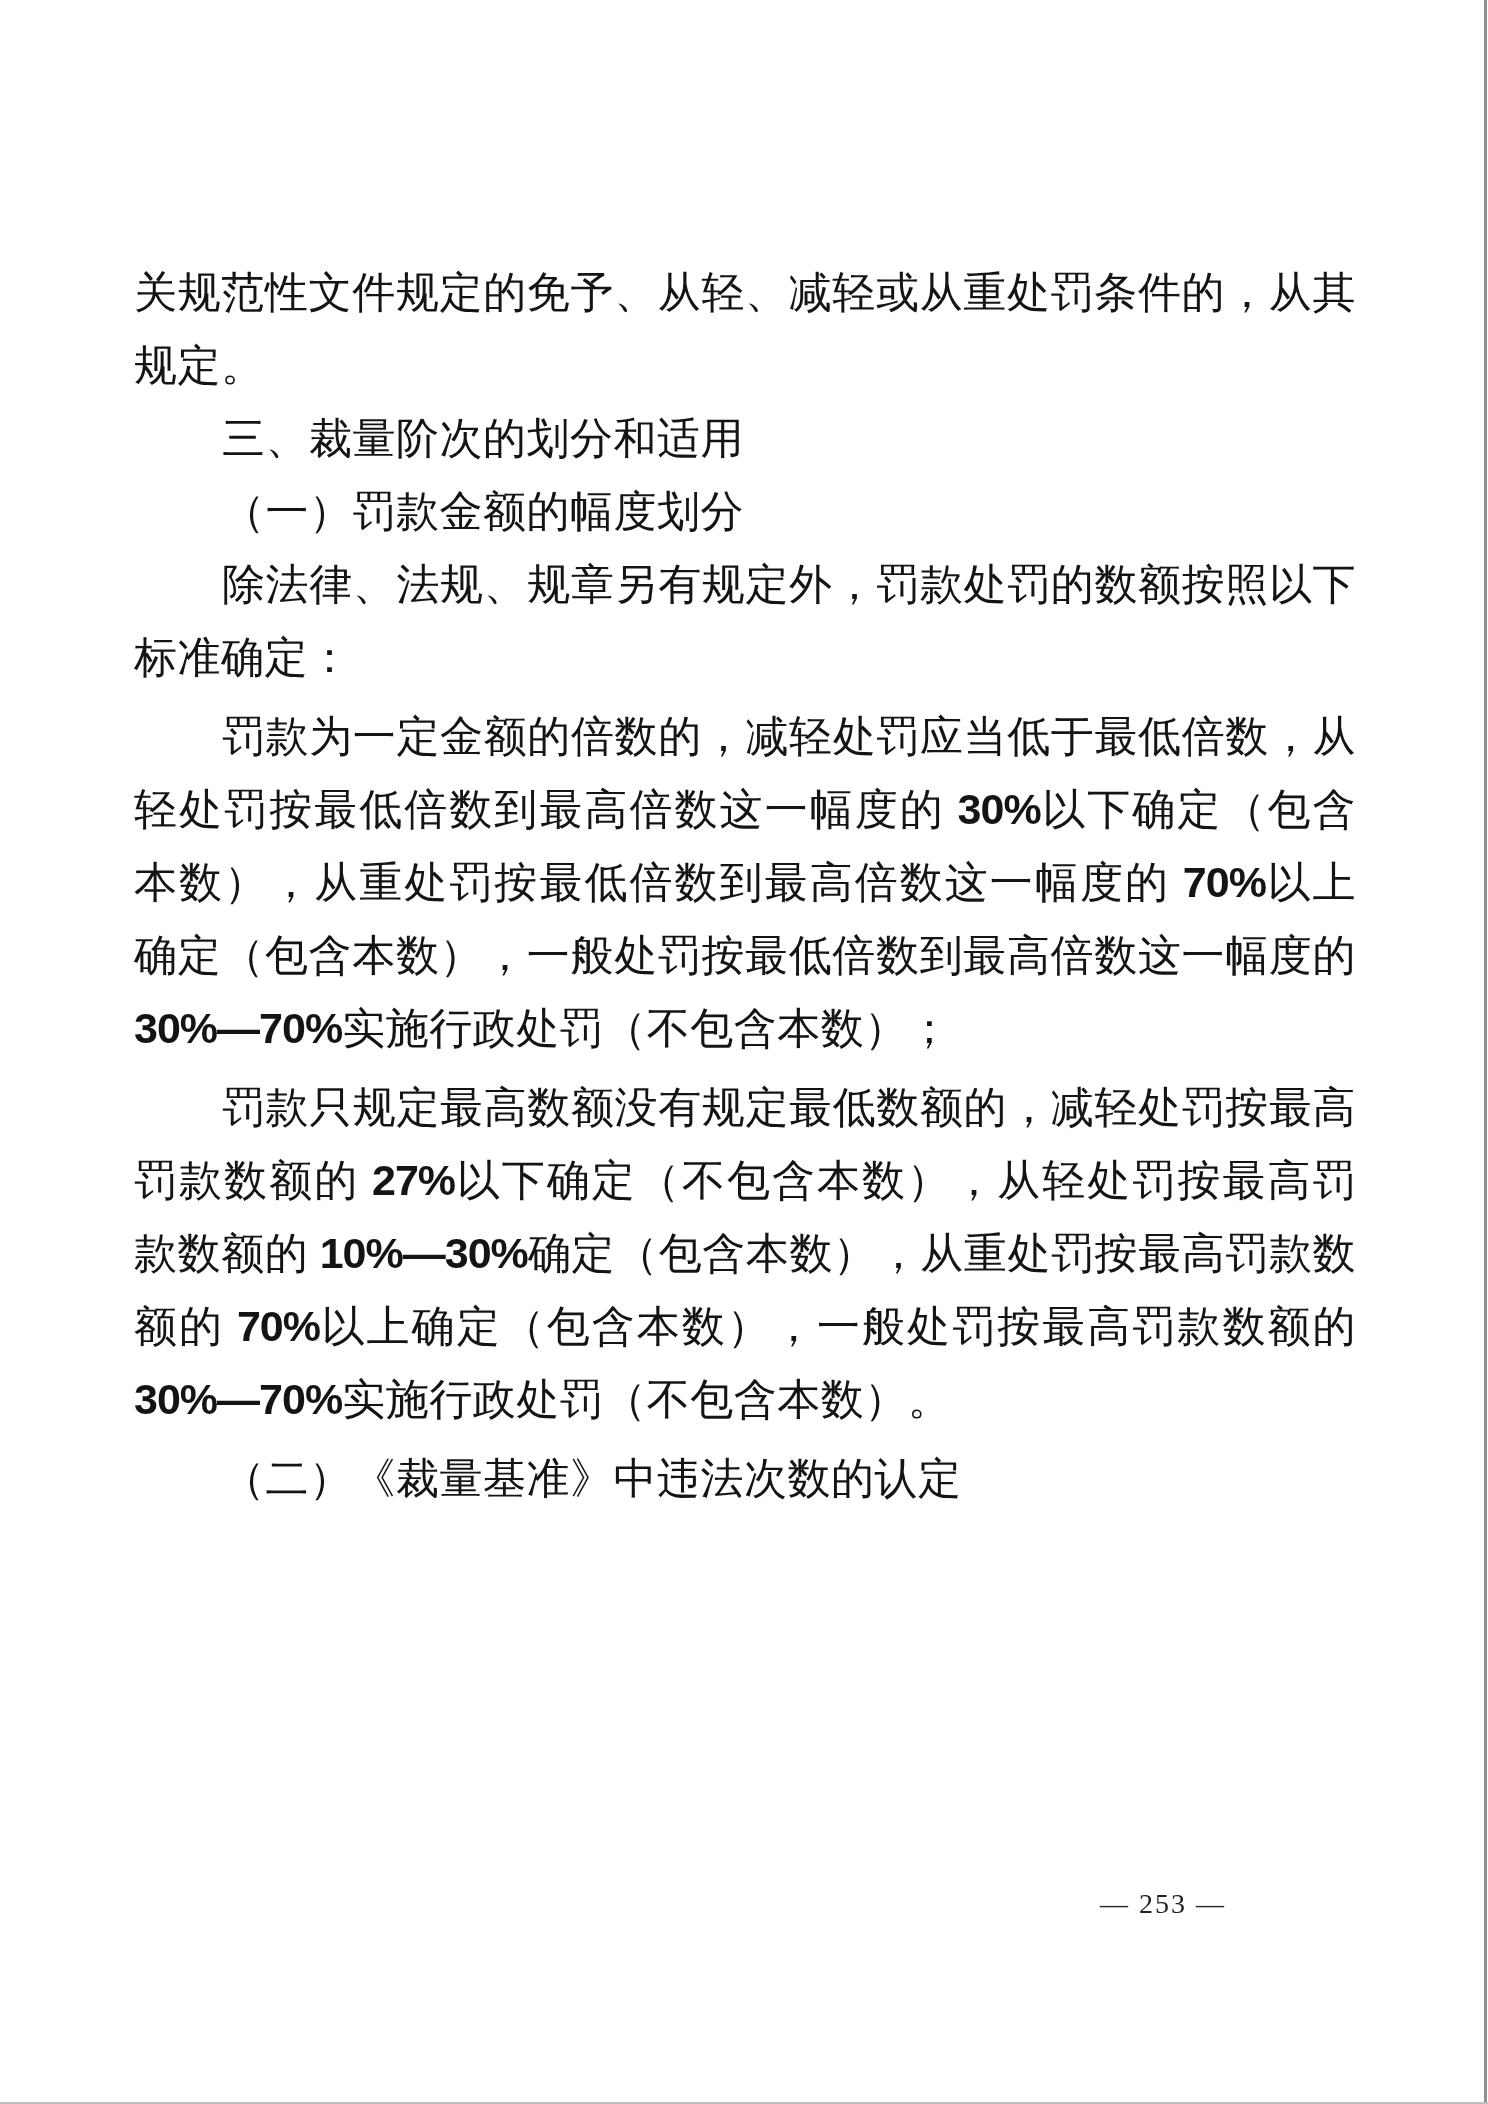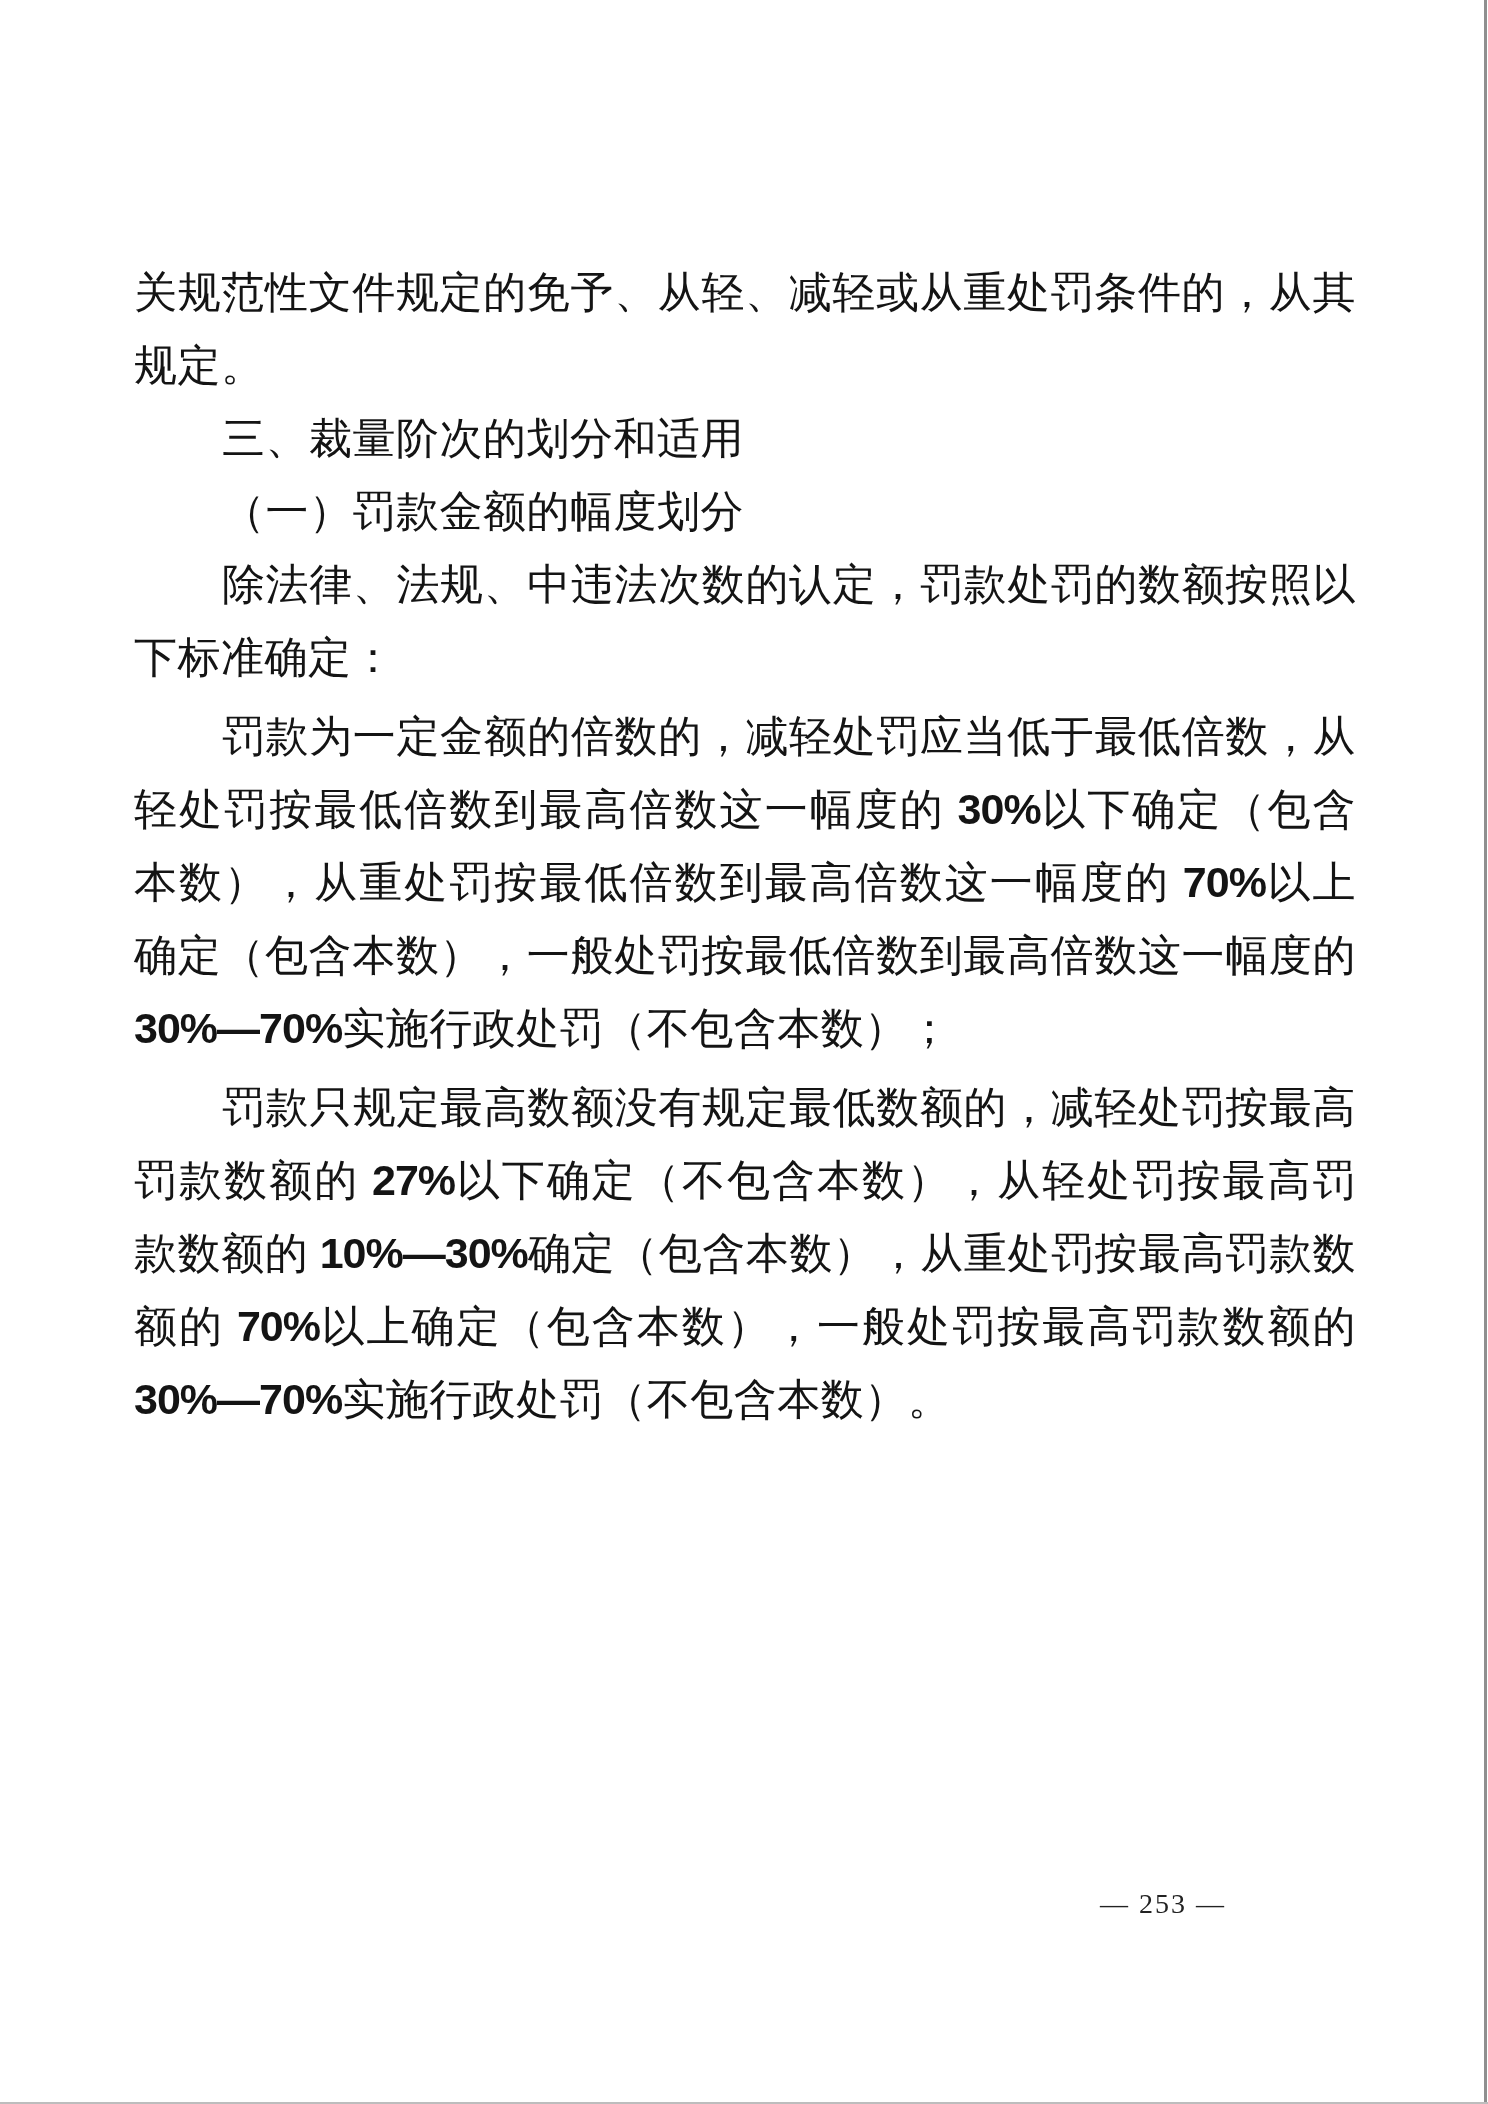--- a/index.html
+++ b/index.html
@@ -70,21 +70,22 @@
     letter-spacing: 2px;
   }
 </style>
 </head>
 <body>
 
 <div class="content">
   <p class="para">关规范性文件规定的免予、从轻、减轻或从重处罚条件的，从其规定。</p>
   <p class="para indent">三、裁量阶次的划分和适用</p>
   <p class="para indent">（一）罚款金额的幅度划分</p>
-  <p class="para indent">除法律、法规、中违法次数的认定，罚款处罚的数额按照以下标准确定：</p>
+  <p class="para indent">除法律、法规、规章另有规定外，罚款处罚的数额按照以下标准确定：</p>
   <p class="para indent gap">罚款为一定金额的倍数的，减轻处罚应当低于最低倍数，从轻处罚按最低倍数到最高倍数这一幅度的 <span class="num">30%</span>以下确定（包含本数），从重处罚按最低倍数到最高倍数这一幅度的 <span class="num">70%</span>以上确定（包含本数），一般处罚按最低倍数到最高倍数这一幅度的 <span class="num">30%—70%</span>实施行政处罚（不包含本数）；</p>
   <p class="para indent gap">罚款只规定最高数额没有规定最低数额的，减轻处罚按最高罚款数额的 <span class="num">27%</span>以下确定（不包含本数），从轻处罚按最高罚款数额的 <span class="num">10%—30%</span>确定（包含本数），从重处罚按最高罚款数额的 <span class="num">70%</span>以上确定（包含本数），一般处罚按最高罚款数额的 <span class="num">30%—70%</span>实施行政处罚（不包含本数）。</p>
+  <p class="para indent gap">（二）《裁量基准》中违法次数的认定</p>
 </div>
 
 <div class="footer">— 253 —</div>
 
 <div class="page-edge-right"></div>
 <div class="page-edge-bottom"></div>
 
 </body></html>

